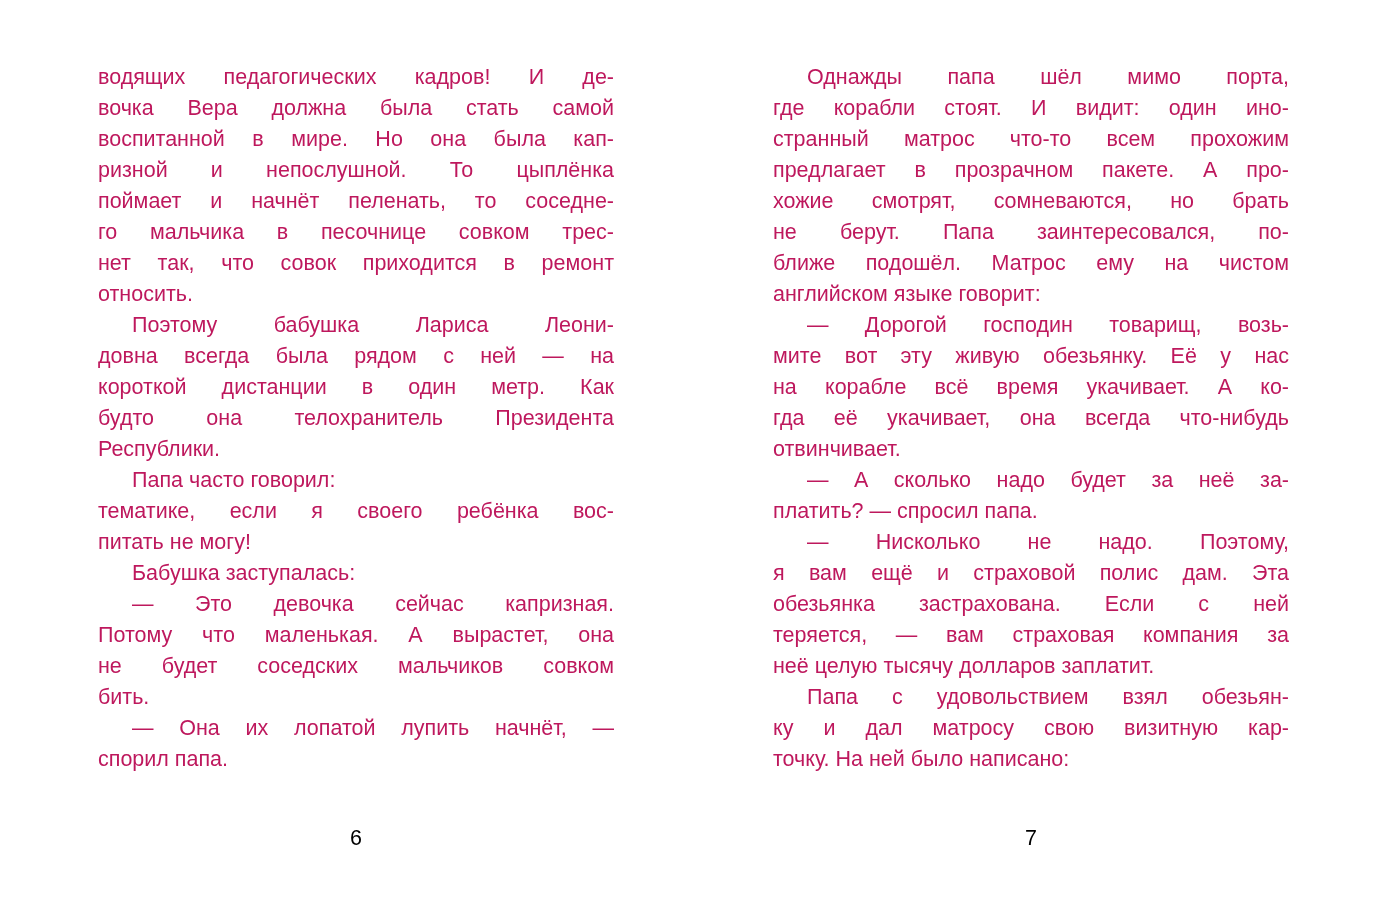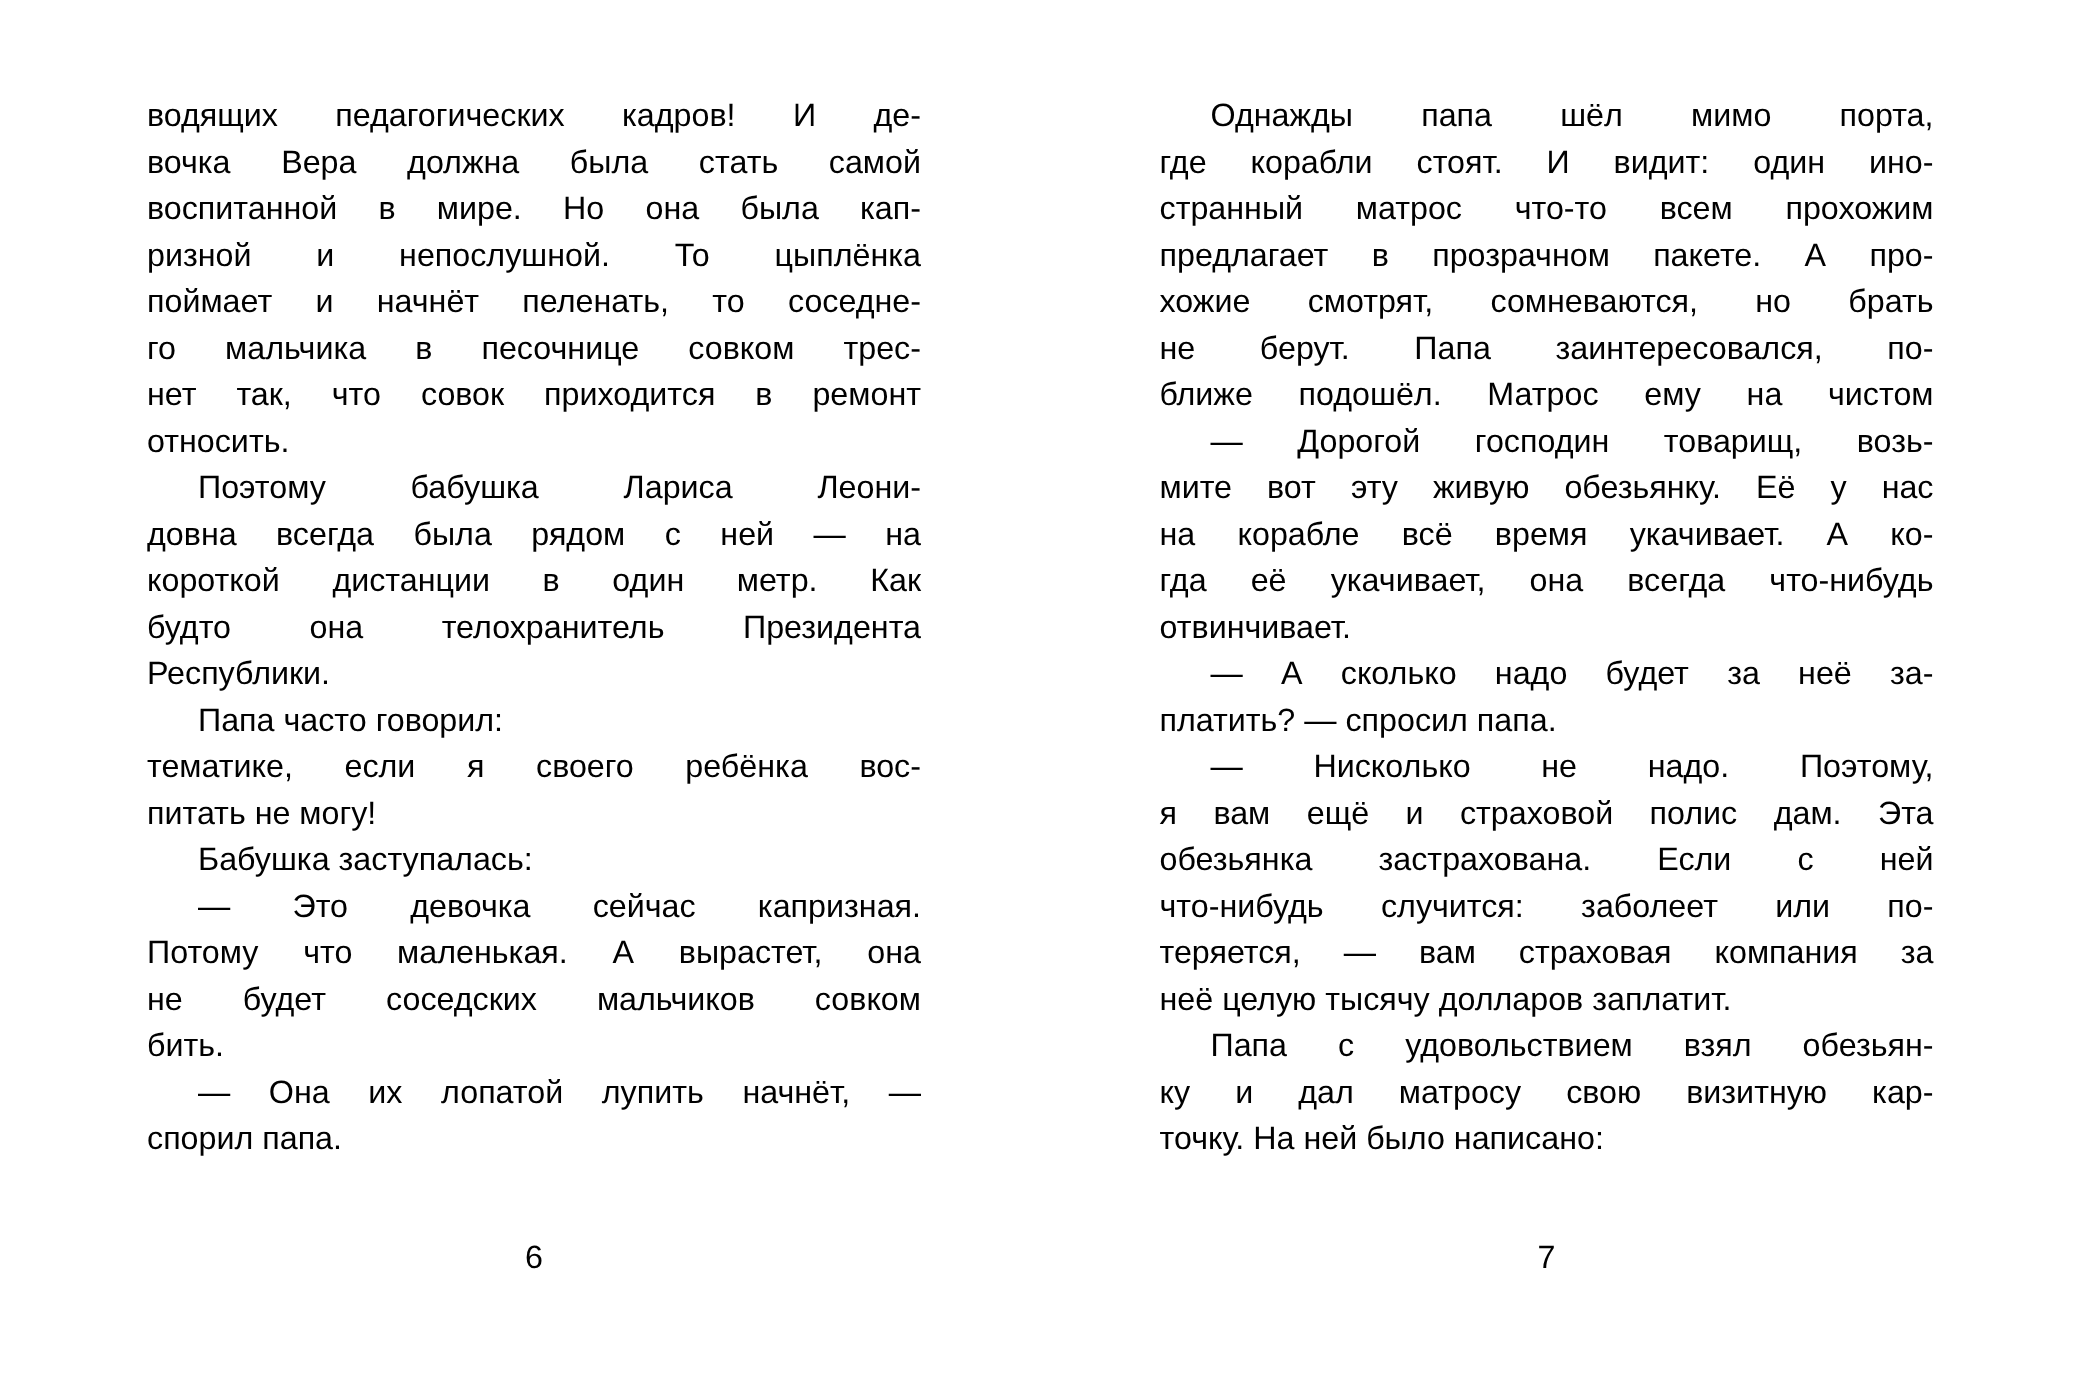--- a/index.html
+++ b/index.html
@@ -22,21 +22,21 @@
     top: 62px;
     width: 516px;
   }
 
   #column-left  { left: 98px; }
   #column-right { left: 773px; }
 
   .body-text {
     font-size: 21.5px;
     line-height: 31px;
-    color: #000000;
+    color: #be185d;
     letter-spacing: 0px;
   }
 
   
   .text-line {
     display: block;
     white-space: pre;
     text-align: justify;
     text-align-last: justify;
     height: 31px;
@@ -100,31 +100,31 @@
 
   <div class="page-column" id="column-right">
     <div class="body-text" id="right-text">
         <span class="text-line line-indent">Однажды папа шёл мимо порта,</span>
         <span class="text-line">где корабли стоят. И видит: один ино-</span>
         <span class="text-line">странный матрос что-то всем прохожим</span>
         <span class="text-line">предлагает в прозрачном пакете. А про-</span>
         <span class="text-line">хожие смотрят, сомневаются, но брать</span>
         <span class="text-line">не берут. Папа заинтересовался, по-</span>
         <span class="text-line">ближе подошёл. Матрос ему на чистом</span>
+        <span class="text-line line-last">английском языке говорит:</span>
         <span class="text-line line-indent">— Дорогой господин товарищ, возь-</span>
         <span class="text-line">мите вот эту живую обезьянку. Её у нас</span>
         <span class="text-line">на корабле всё время укачивает. А ко-</span>
         <span class="text-line">гда её укачивает, она всегда что-нибудь</span>
         <span class="text-line line-last">отвинчивает.</span>
         <span class="text-line line-indent">— А сколько надо будет за неё за-</span>
         <span class="text-line line-last">платить? — спросил папа.</span>
         <span class="text-line line-indent">— Нисколько не надо. Поэтому,</span>
         <span class="text-line">я вам ещё и страховой полис дам. Эта</span>
         <span class="text-line">обезьянка застрахована. Если с ней</span>
-        <span class="text-line">что-нибудь случится: заболеет или по-</span>
         <span class="text-line">теряется, — вам страховая компания за</span>
         <span class="text-line line-last">неё целую тысячу долларов заплатит.</span>
         <span class="text-line line-indent">Папа с удовольствием взял обезьян-</span>
         <span class="text-line">ку и дал матросу свою визитную кар-</span>
         <span class="text-line line-last">точку. На ней было написано:</span>
       </div>
   </div>
 
   <div class="page-number" id="page-number-right">7</div>
 

